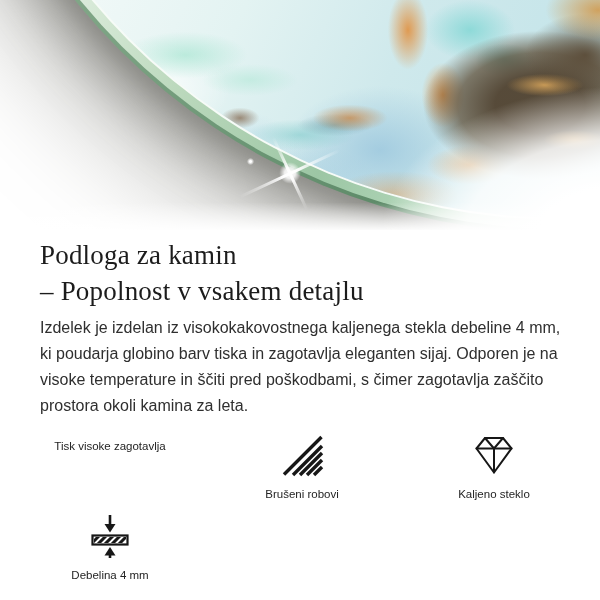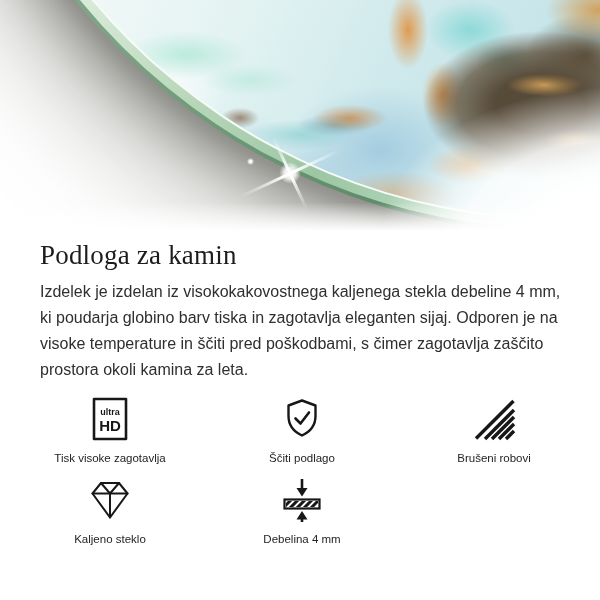--- a/index.html
+++ b/index.html
@@ -108,47 +108,31 @@
     <div class="sparkle">
         <em></em>
         <i class="r1"></i>
         <i class="r2"></i>
       </div>
     <div class="glint"></div>
   </div>
 
   <div class="content">
     <h1><span>Podloga za kamin</span><br>
-      </h1>
+      <span>– Popolnost v vsakem detajlu</span></h1>
 
     <p class="desc">Izdelek je izdelan iz visokokakovostnega kaljenega stekla debeline 4 mm, ki poudarja globino barv tiska in zagotavlja eleganten sijaj. Odporen je na visoke temperature in ščiti pred poškodbami, s čimer zagotavlja zaščito prostora okoli kamina za leta.</p>
 
     <div class="features">
 
 
       <div class="feature">
-        <div class="icon-box">
-          <svg width="48" height="48" viewBox="0 0 48 48">
-            <rect class="stroke" x="8" y="4" width="32" height="40" style="stroke-width:2.6"></rect>
-            <text class="hd-text" x="24" y="20" font-size="9">ultra</text>
-            <text class="hd-text" x="24" y="36" font-size="15">HD</text>
-          </svg>
-        </div>
         <div class="feature-label">Tisk visoke zagotavlja</div>
       </div>
 
-      <div class="feature">
-        <div class="icon-box">
-          <svg width="48" height="48" viewBox="0 0 48 48">
-            <path class="stroke" style="stroke-width:2.4" d="M24,5.5 L37.5,10.5 V21 C37.5,31.5 30.5,37.5 24,40.5 C17.5,37.5 10.5,31.5 10.5,21 V10.5 Z"></path>
-            <path class="stroke" style="stroke-width:2.6" d="M17.5,23.5 L22.5,28.5 L31,17.5"></path>
-          </svg>
-        </div>
-        <div class="feature-label">Ščiti podlago</div>
-      </div>
 
       <div class="feature">
         <div class="icon-box">
           <svg width="48" height="48" viewBox="0 0 48 48">
             <g stroke="#171717" stroke-width="3.4" stroke-linecap="butt">
               <line x1="6" y1="43.5" x2="43.5" y2="6"></line>
               <line x1="15" y1="44" x2="44" y2="15"></line>
               <line x1="22" y1="44" x2="44" y2="22"></line>
               <line x1="29" y1="44" x2="44" y2="29"></line>
               <line x1="36" y1="44" x2="44" y2="36"></line>

